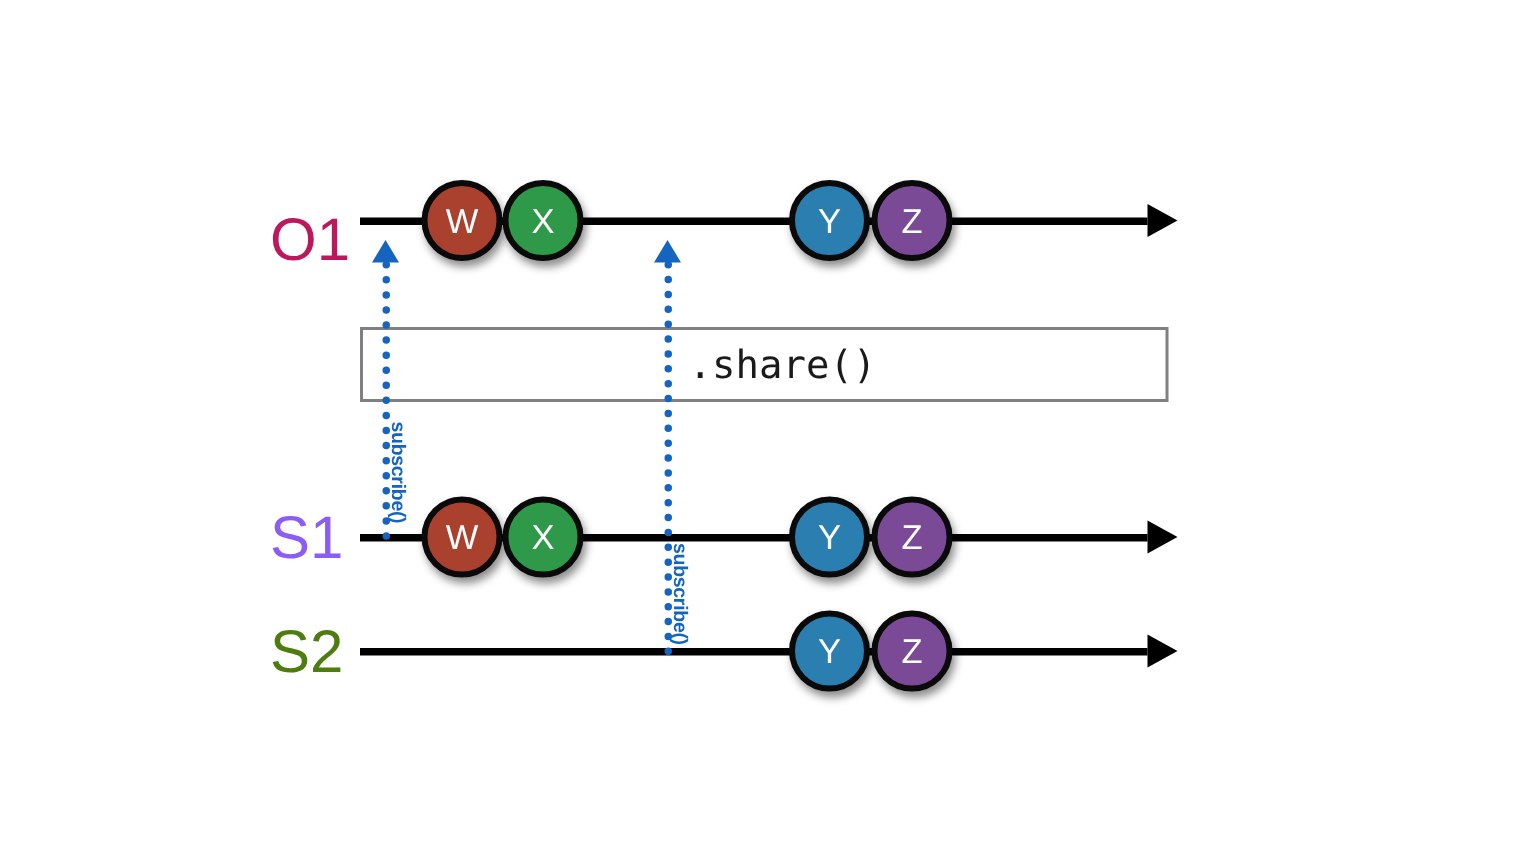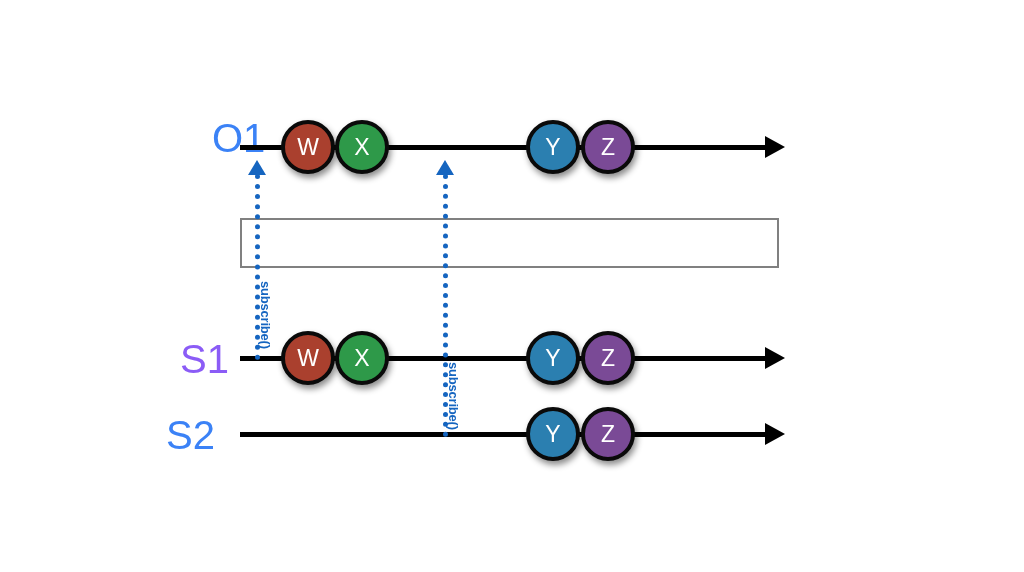--- a/index.html
+++ b/index.html
@@ -113,21 +113,21 @@
     transform-origin: 0 0;
     transform: rotate(90deg);
     letter-spacing: -0.2px;
   }
 </style>
 </head>
 <body>
 
 <div id="stage" style="background: rgb(255, 255, 255);">
 
-<div class="tl-label" style="left: 180px; top: 118px; color: #3b82f6; margin-left: 32px;">O1</div>
+<div class="tl-label" style="left: 180px; top: 140px; color: #be185d;">O1</div>
     <div class="tl-line" style="left: 240px; top: 145px; width: 525px; background: rgb(0, 0, 0);"></div>
     <div class="tl-arrowhead" style="left: 765px; top: 136px; border-left-color: rgb(0, 0, 0);"></div>
     <div class="marble" style="left: 281px; top: 120px; background: rgb(170, 64, 46); border-color: rgb(10, 10, 10);">
       <span class="marble-letter" style="color: rgb(255, 255, 255);">W</span>
     </div>
     <div class="marble" style="left: 335px; top: 120px; background: rgb(46, 153, 73); border-color: rgb(10, 10, 10);">
       <span class="marble-letter" style="color: rgb(255, 255, 255);">X</span>
     </div>
     <div class="marble" style="left: 526px; top: 120px; background: rgb(43, 127, 176); border-color: rgb(10, 10, 10);">
       <span class="marble-letter" style="color: rgb(255, 255, 255);">Y</span>
@@ -145,30 +145,31 @@
     <div class="marble" style="left: 335px; top: 331px; background: rgb(46, 153, 73); border-color: rgb(10, 10, 10);">
       <span class="marble-letter" style="color: rgb(255, 255, 255);">X</span>
     </div>
     <div class="marble" style="left: 526px; top: 331px; background: rgb(43, 127, 176); border-color: rgb(10, 10, 10);">
       <span class="marble-letter" style="color: rgb(255, 255, 255);">Y</span>
     </div>
     <div class="marble" style="left: 581px; top: 331px; background: rgb(122, 74, 150); border-color: rgb(10, 10, 10);">
       <span class="marble-letter" style="color: rgb(255, 255, 255);">Z</span>
     </div>
     <div class="timeline"></div>
-    <div class="tl-label" style="left: 166px; top: 415px; color: #3b82f6;">S2</div>
+    <div class="tl-label" style="left: 180px; top: 415px; color: #4d7c0f;">S2</div>
     <div class="tl-line" style="left: 240px; top: 432px; width: 525px; background: rgb(0, 0, 0);"></div>
     <div class="tl-arrowhead" style="left: 765px; top: 423px; border-left-color: rgb(0, 0, 0);"></div>
     <div class="marble" style="left: 526px; top: 407px; background: rgb(43, 127, 176); border-color: rgb(10, 10, 10);">
       <span class="marble-letter" style="color: rgb(255, 255, 255);">Y</span>
     </div>
     <div class="marble" style="left: 581px; top: 407px; background: rgb(122, 74, 150); border-color: rgb(10, 10, 10);">
       <span class="marble-letter" style="color: rgb(255, 255, 255);">Z</span>
     </div>
     <div class="timeline"></div>
     <div class="op-box" style="left: 240px; top: 218px; width: 539px; height: 50px; border-color: rgb(128, 128, 128);"></div>
+    <div class="op-label" style="left: 459px; top: 231px;">.share()</div>
     <div class="sub-line" style="left: 255px; top: 174px; height: 186px; border-left-color: rgb(21, 101, 192);"></div>
     <div class="sub-arrowhead" style="left: 248px; top: 160px; border-bottom-color: rgb(21, 101, 192);"></div>
     <div class="sub-label" style="left: 272px; top: 281px; color: rgb(21, 101, 192);">subscribe()</div>
     <div class="sub-line" style="left: 443px; top: 174px; height: 263px; border-left-color: rgb(21, 101, 192);"></div>
     <div class="sub-arrowhead" style="left: 436px; top: 160px; border-bottom-color: rgb(21, 101, 192);"></div>
     <div class="sub-label" style="left: 460px; top: 362px; color: rgb(21, 101, 192);">subscribe()</div>
   </div>
 
 </body></html>

